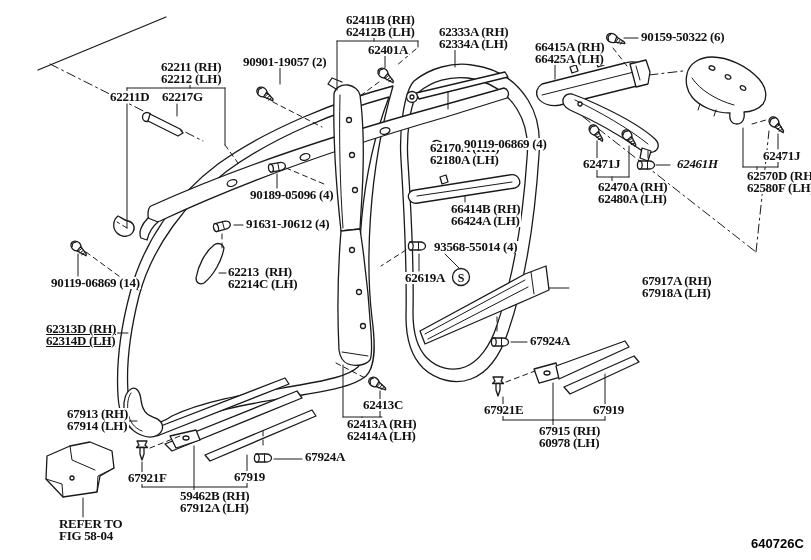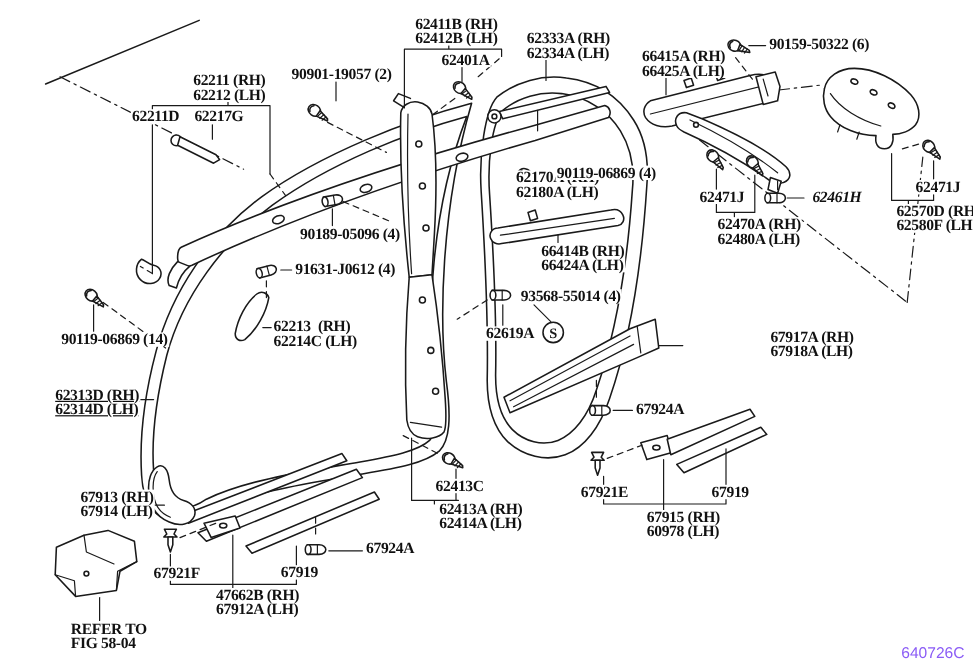--- a/index.html
+++ b/index.html
@@ -2,22 +2,22 @@
 <html><head>
 <meta charset="utf-8">
 <style>
   html,body{margin:0;padding:0;background:#fff;}
   #stage{position:relative;width:811px;height:560px;background:#fff;overflow:hidden;
          font-family:"Liberation Serif", serif;}
   #lineart{position:absolute;left:0;top:0;}
   #labels{position:absolute;left:0;top:0;width:811px;height:400px;pointer-events:none;}
   .part-label{position:absolute;background:#fff;color:#111;font-weight:bold;
       font-size:13px;line-height:12px;letter-spacing:-0.3px;white-space:pre;padding:0 1px;}
-  .fig-code{position:absolute;left:751px;top:536px;color:#8b5cf6;
-      font-family:"Liberation Sans", sans-serif;font-weight:normal;font-size:13px;}
+  .fig-code{position:absolute;left:751px;top:536px;color:#000000;
+      font-family:"Liberation Sans", sans-serif;font-weight:bold;font-size:13px;}
   svg *{vector-effect:non-scaling-stroke;}
 </style>
 </head>
 <body>
 
 <div id="stage">
 
 <svg id="lineart" width="811" height="560" viewBox="0 0 811 560" stroke="#1a1a1a" stroke-width="1.3" fill="none" stroke-linecap="round" stroke-linejoin="round">
 
   <defs>
@@ -258,25 +258,25 @@
       <div class="part-label" style="left: 249px; top: 189px;"><div>90189-05096 (4)</div></div>
       <div class="part-label" style="left: 245px; top: 218px;"><div>91631-J0612 (4)</div></div>
       <div class="part-label" style="left: 433px; top: 241px;"><div>93568-55014 (4)</div></div>
       <div class="part-label" style="left: 227px; top: 266px;"><div>62213  (RH)</div><div>62214C (LH)</div></div>
       <div class="part-label" style="left: 404px; top: 272px;"><div>62619A</div></div>
       <div class="part-label" style="left: 605px; top: 275px; margin-left: 36px;"><div>67917A (RH)</div><div>67918A (LH)</div></div>
       <div class="part-label" style="left: 50px; top: 277px; text-align: center;"><div>90119-06869 (14)</div></div>
       <div class="part-label" style="left: 45px; top: 323px; text-decoration: underline;"><div>62313D (RH)</div><div>62314D (LH)</div></div>
       <div class="part-label" style="left: 529px; top: 335px;"><div>67924A</div></div>
       <div class="part-label" style="left: 362px; top: 399px; text-align: center;"><div>62413C</div></div>
-      <div class="part-label" style="left: 346px; top: 418px; margin-left: 19px;"><div>62413A (RH)</div><div>62414A (LH)</div></div>
+      <div class="part-label" style="left: 346px; top: 418px;"><div>62413A (RH)</div><div>62414A (LH)</div></div>
       <div class="part-label" style="left: 66px; top: 408px;"><div>67913 (RH)</div><div>67914 (LH)</div></div>
       <div class="part-label" style="left: 127px; top: 472px;"><div>67921F</div></div>
       <div class="part-label" style="left: 233px; top: 471px;"><div>67919</div></div>
-      <div class="part-label" style="left: 179px; top: 490px;"><div>47662B (RH)</div><div>67912A (LH)</div></div>
+      <div class="part-label" style="left: 179px; top: 490px;"><div>59462B (RH)</div><div>67912A (LH)</div></div>
       <div class="part-label" style="left: 304px; top: 451px;"><div>67924A</div></div>
       <div class="part-label" style="left: 58px; top: 518px;"><div>REFER TO</div><div>FIG 58-04</div></div>
       <div class="part-label" style="left: 483px; top: 404px;"><div>67921E</div></div>
       <div class="part-label" style="left: 592px; top: 404px;"><div>67919</div></div>
       <div class="part-label" style="left: 538px; top: 425px;"><div>67915 (RH)</div><div>60978 (LH)</div></div>
     </div>
 
 <div class="fig-code">640726C</div>
 
 </div>

